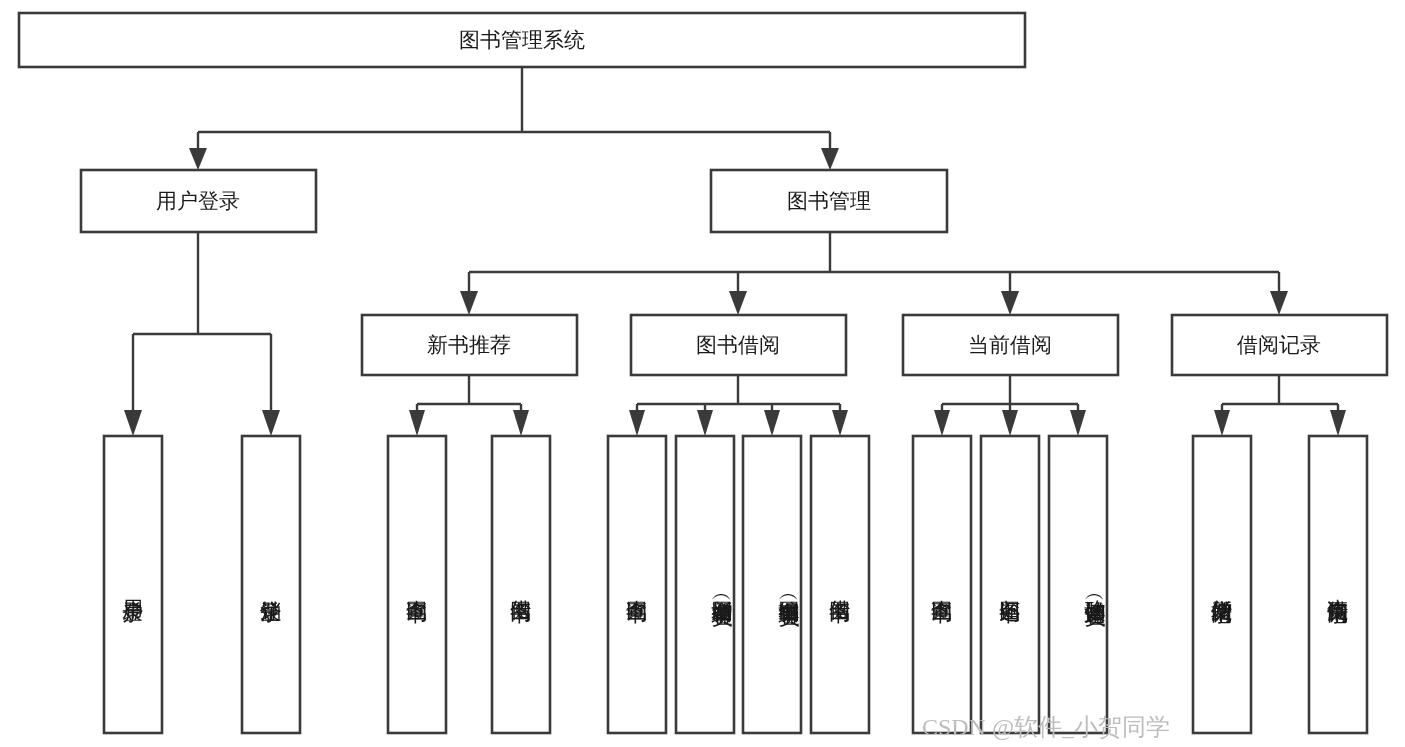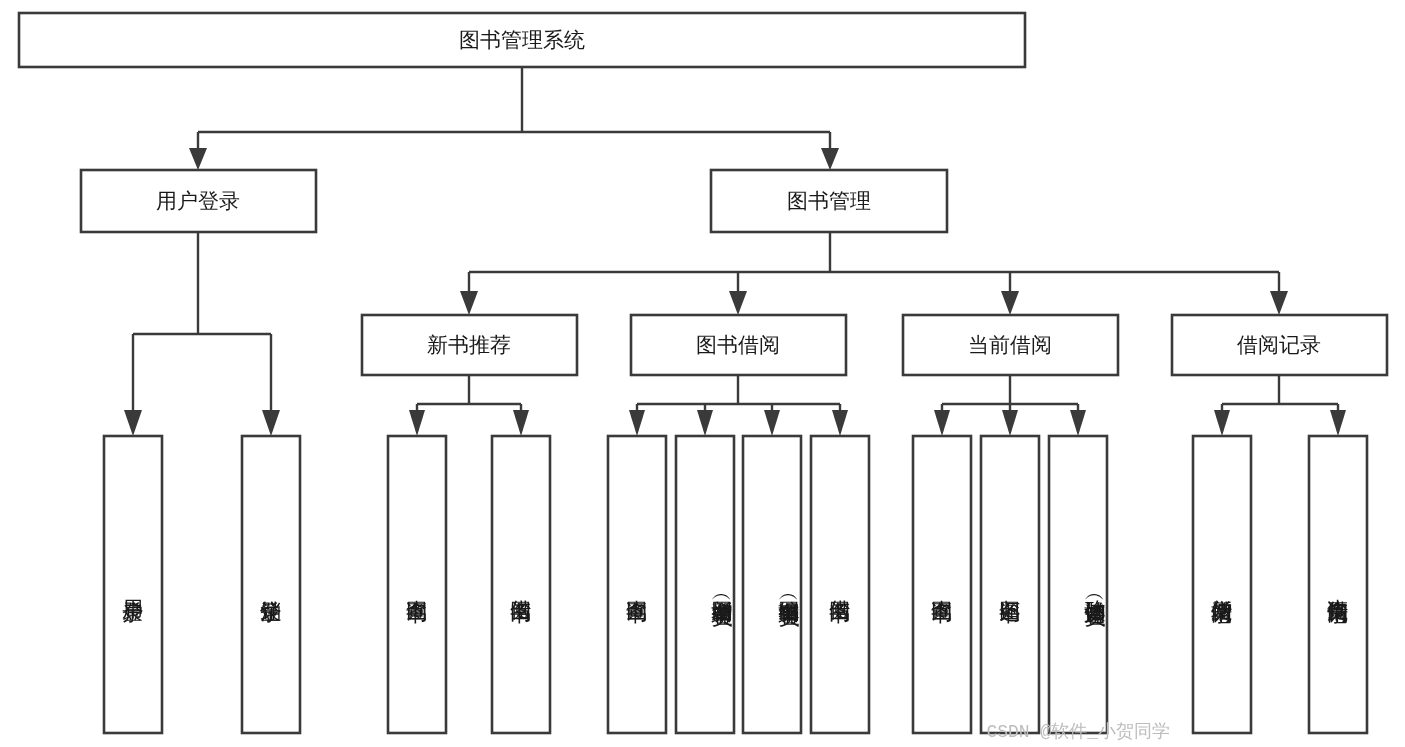--- a/index.html
+++ b/index.html
@@ -61,22 +61,22 @@
     line-height: 1.12;
     color: #1a1a1a;
     letter-spacing: 1px;
     white-space: nowrap;
     pointer-events: none;
   }
   .watermark {
     position: absolute;
     right: 8px;
     bottom: 4px;
-    font-family: Liberation Mono, monospace;
-    font-size: 18px;
+    font-family: Liberation Serif, serif;
+    font-size: 24px;
     color: #bdbdbd;
     white-space: nowrap;
     user-select: none;
   }
 </style>
 </head>
 <body>
 
 <div id="diagram-root">
 

